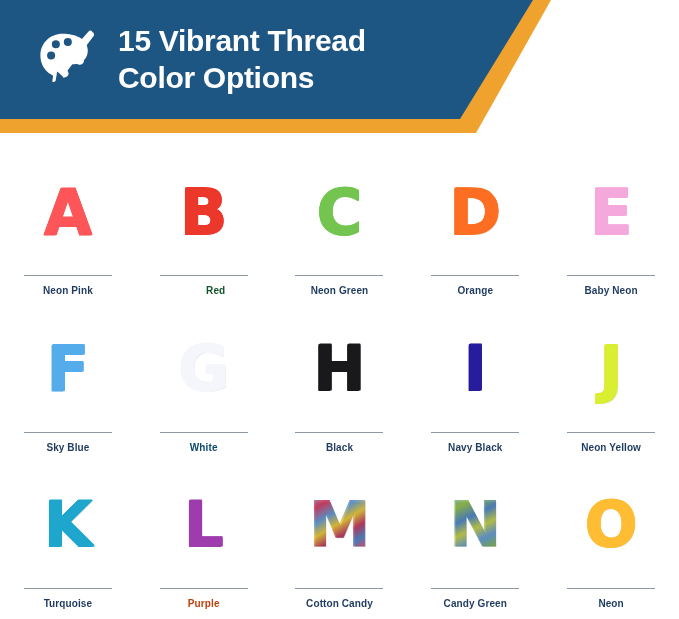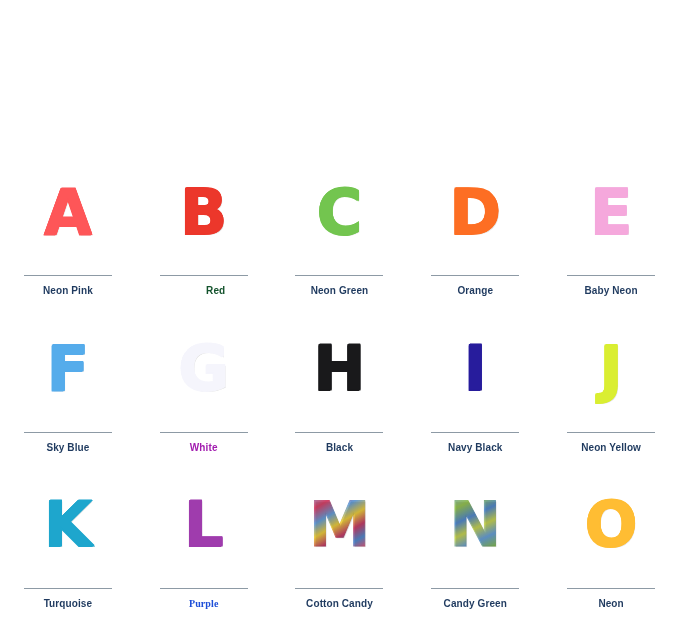--- a/index.html
+++ b/index.html
@@ -130,20 +130,41 @@
     text-align: center;
     line-height: 1.1;
     white-space: nowrap;
   }
 </style>
 </head>
 <body>
 
 <div class="page">
 
+  <div class="banner">
+
+    <svg class="banner-shapes" viewBox="0 0 679 140" preserveAspectRatio="none">
+
+      <polygon points="0,0 551,0 476,133 0,133" fill="#f0a22e"></polygon>
+
+      <polygon points="0,0 533,0 460,119 0,119" fill="#1d5583"></polygon>
+    </svg>
+
+    <div class="banner-content">
+      <svg class="palette-icon" viewBox="0 0 64 64">
+        <path fill="#ffffff" d="M27.5 6.5C15.8 6.5 6.2 15.4 6.2 27.6c0 12.5 9.9 21.6 22.2 21.6 3.1 0 5.1-1.6 5.1-4 0-1.2-.5-2.1-1.3-3-.8-.9-1.2-1.7-1.2-2.7 0-2 1.7-3.5 3.9-3.5h4.4c7.2 0 12.9-5.5 12.9-13.2 0-9.9-9.6-16.3-24.7-16.3zM16.6 31.6a3.9 3.9 0 1 1 0-7.8 3.9 3.9 0 0 1 0 7.8zm4.6-10.9a3.9 3.9 0 1 1 0-7.8 3.9 3.9 0 0 1 0 7.8zm11.6-2.3a3.9 3.9 0 1 1 0-7.8 3.9 3.9 0 0 1 0 7.8z"></path>
+        <path fill="#ffffff" d="M44.3 28.2a4.2 4.2 0 1 1 0 8.4 4.2 4.2 0 0 1 0-8.4z"></path>
+        <path fill="#ffffff" d="M56.4 4.3a2.6 2.6 0 0 0-3.7.2L19.4 42.2a1 1 0 0 0-.2.6l-1.4 9.5a1 1 0 0 0 1.5 1l8.3-4.6a1 1 0 0 0 .4-.4l29.3-38.9a2.6 2.6 0 0 0-.9-4.6z"></path>
+        <path fill="#1d5583" d="M22.5 43.2l6.2 5.6-7.9 4.4z"></path>
+      </svg>
+
+      <div class="banner-title" style="color: rgb(255, 255, 255);">15 Vibrant Thread
+Color Options</div>
+    </div>
+  </div>
 
   <div class="grid">
 
     <div class="cell">
       <div class="letter-wrap">
         <span class="letter" id="L0" style="color: rgb(244, 89, 91);">A</span>
       </div>
       <div class="divider" style="background: rgb(141, 154, 165);"></div>
       <div class="label" style="color: rgb(31, 58, 95);">Neon Pink</div>
     </div>
@@ -186,21 +207,21 @@
       </div>
       <div class="divider" style="background: rgb(141, 154, 165);"></div>
       <div class="label" style="color: rgb(31, 58, 95);">Sky Blue</div>
     </div>
 
     <div class="cell">
       <div class="letter-wrap">
         <span class="letter" id="L6" style="color: rgb(242, 242, 248);">G</span>
       </div>
       <div class="divider" style="background: rgb(141, 154, 165);"></div>
-      <div class="label" style="color: #a21caf;">White</div>
+      <div class="label" style="color: #0c4a6e;">White</div>
     </div>
 
     <div class="cell">
       <div class="letter-wrap">
         <span class="letter" id="L7" style="color: rgb(28, 28, 30);">H</span>
       </div>
       <div class="divider" style="background: rgb(141, 154, 165);"></div>
       <div class="label" style="color: rgb(31, 58, 95);">Black</div>
     </div>
 
@@ -226,21 +247,21 @@
       </div>
       <div class="divider" style="background: rgb(141, 154, 165);"></div>
       <div class="label" style="color: rgb(31, 58, 95);">Turquoise</div>
     </div>
 
     <div class="cell">
       <div class="letter-wrap">
         <span class="letter" id="L11" style="color: rgb(155, 63, 168);">L</span>
       </div>
       <div class="divider" style="background: rgb(141, 154, 165);"></div>
-      <div class="label" style="color: #1d4ed8; font-family: Liberation Serif, serif;">Purple</div>
+      <div class="label" style="color: #c2410c;">Purple</div>
     </div>
 
     <div class="cell">
       <div class="letter-wrap">
         <span class="letter multicolor" id="L12" style="background-image: linear-gradient(150deg, rgb(143, 184, 224) 0%, rgb(217, 74, 110) 18%, rgb(111, 164, 220) 34%, rgb(240, 210, 74) 48%, rgb(198, 69, 110) 62%, rgb(91, 143, 208) 76%, rgb(232, 96, 127) 88%, rgb(127, 176, 222) 100%);">M</span>
       </div>
       <div class="divider" style="background: rgb(141, 154, 165);"></div>
       <div class="label" style="color: rgb(31, 58, 95);">Cotton Candy</div>
     </div>
 

